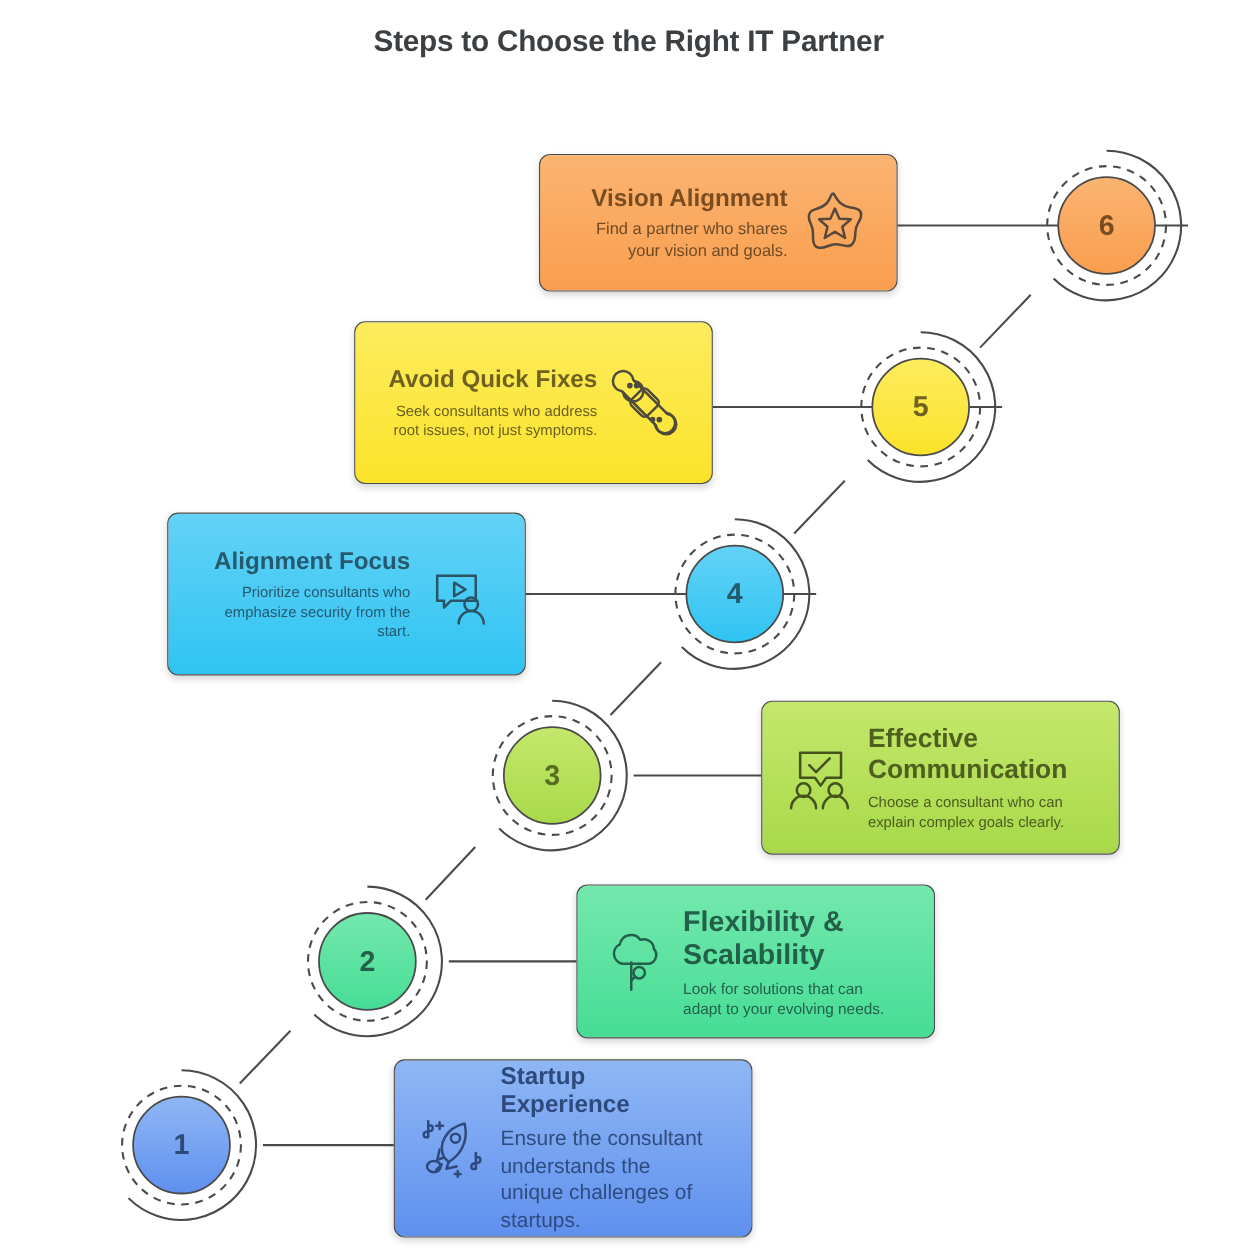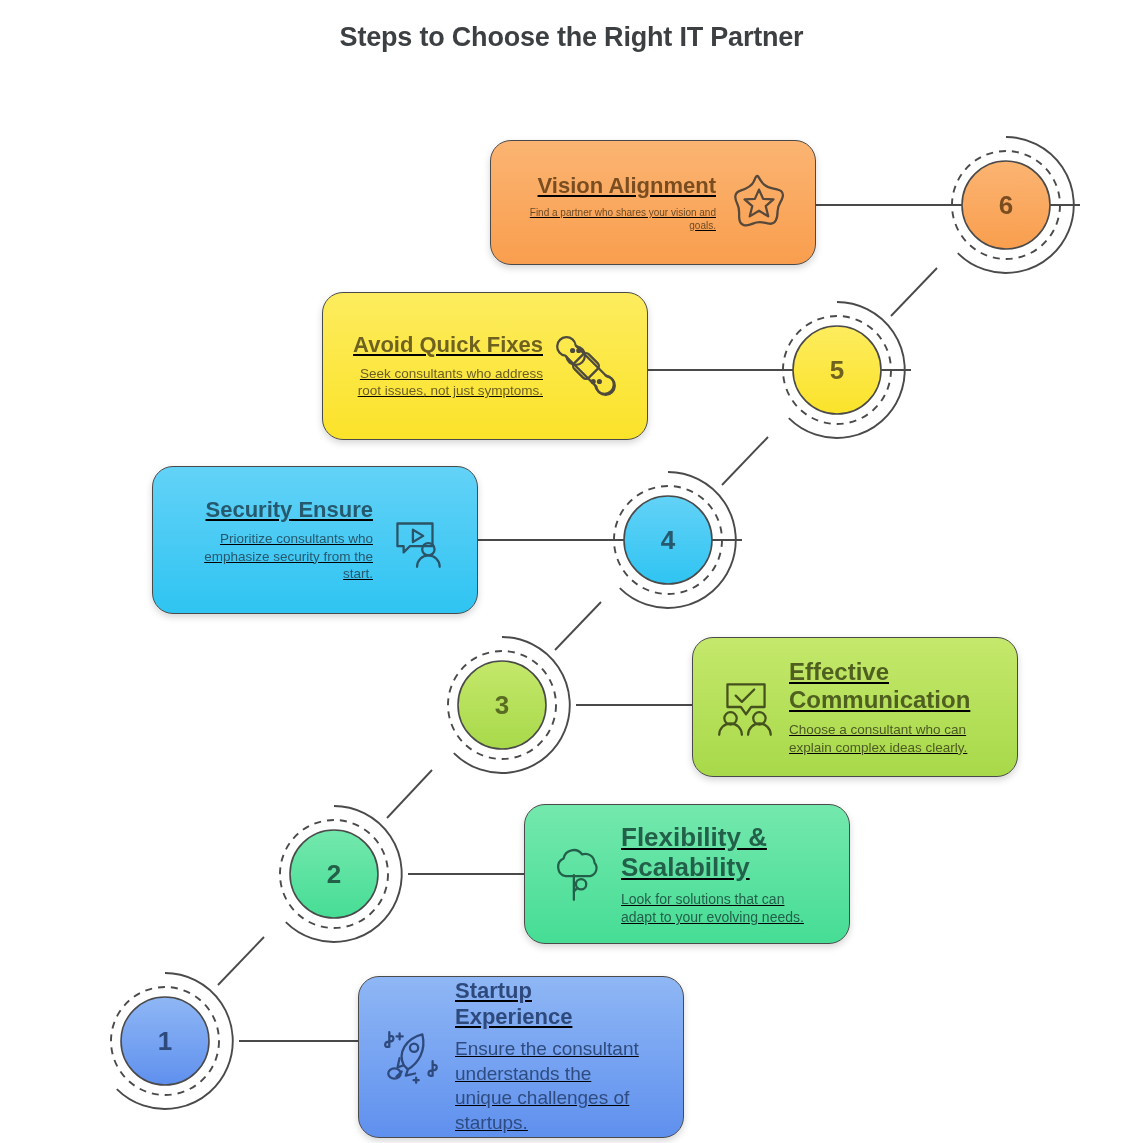--- a/index.html
+++ b/index.html
@@ -19,28 +19,27 @@
     font-size:27px;font-weight:bold;color:#3d4043;
     letter-spacing:-0.2px;
   }
 
   
   .wires{position:absolute;left:0;top:0;width:1143px;height:1143px;pointer-events:none;}
 
   
   .card{
     position:absolute;
-    border-radius:21px;
+    border-radius:10px;
     border:1.6px solid #4a4a4a;
     box-sizing:border-box;
     box-shadow:0 3px 7px rgba(0,0,0,0.17);
     display:flex;
     align-items:flex-start;
     overflow:hidden;
-    text-decoration:underline;
   }
   .card-inner{
     display:flex;align-items:center;
     width:100%;height:100%;
     padding:14px 20px;
     box-sizing:border-box;
     gap:10px;
   }
   .txt{display:flex;flex-direction:column;justify-content:center;}
   .card.ralign .txt{align-items:flex-end;text-align:right;}
@@ -92,21 +91,21 @@
 
       <path d="M1080 205 H816"></path>
     </g>
   </svg>
 
   <div class="card ralign" style="left:490px;top:140px;width:326px;height:125px;
               background:linear-gradient(180deg,#fbb472 0%,#f99e4e 100%);">
     <div class="card-inner">
       <div class="txt">
         <div class="c-title" style="font-size:22px;color:#7a4d20;">Vision Alignment</div>
-        <div class="c-desc" style="font-size:10px;color:#6d4a24;max-width:205px;">Find a partner who shares your vision and goals.</div>
+        <div class="c-desc" style="font-size:15px;color:#6d4a24;max-width:205px;">Find a partner who shares your vision and goals.</div>
       </div>
       <div class="ico">
         <svg width="66" height="66" viewBox="0 0 64 64" fill="none" stroke="#56483a" stroke-width="2.2" stroke-linejoin="round" stroke-linecap="round">
           <path d="M31 6 C35 13 38 17 46 18 C53 19 56 21 55 26 C54 31 50 33 50 40 C50 47 48 53 42 52 C36 51 33 49 26 52 C19 55 14 54 13 48 C12 42 14 39 11 33 C8 27 8 22 14 20 C20 18 25 16 27 11 C28.5 7.5 29.5 5 31 6 Z"></path>
           <path d="M32 19 L36 28 L46 28.5 L38.5 35 L41 45 L32 39.5 L23 45 L25.5 35 L18 28.5 L28 28 Z"></path>
         </svg>
       </div>
     </div>
   </div>
 
@@ -129,21 +128,21 @@
           <circle cx="45" cy="47" r="1.4" fill="#4e4a3c"></circle>
         </svg>
       </div>
     </div>
   </div>
 
   <div class="card ralign" style="left:152px;top:466px;width:326px;height:148px;
               background:linear-gradient(180deg,#63d2f7 0%,#2fc4f2 100%);">
     <div class="card-inner">
       <div class="txt">
-        <div class="c-title" style="font-size:22px;color:#26596e;">Security Ensure</div>
+        <div class="c-title" style="font-size:22px;color:#26596e;">Alignment Focus</div>
         <div class="c-desc" style="font-size:13.5px;color:#26596e;max-width:200px;">Prioritize consultants who emphasize security from the start.</div>
       </div>
       <div class="ico">
         <svg width="66" height="66" viewBox="0 0 64 64" fill="none" stroke="#2b5366" stroke-width="2.2" stroke-linejoin="round" stroke-linecap="round">
           <path d="M14 16 h34 v22 h-22 l-6 6 v-6 h-6 z"></path>
           <path d="M29 22 l10 6 l-10 6 z"></path>
           <circle cx="44" cy="41" r="6"></circle>
           <path d="M33 58 a11 11 0 0 1 22 0"></path>
         </svg>
       </div>
@@ -158,21 +157,21 @@
           <path d="M14 10 h36 v22 h-13 l-5 7 l-5 -7 h-13 z"></path>
           <path d="M22 21 l6 6 l12 -12"></path>
           <circle cx="17" cy="43" r="6"></circle>
           <path d="M6 59 a11 11 0 0 1 22 0"></path>
           <circle cx="45" cy="43" r="6"></circle>
           <path d="M34 59 a11 11 0 0 1 22 0"></path>
         </svg>
       </div>
       <div class="txt">
         <div class="c-title" style="font-size:24px;color:#4f5f1f;max-width:190px;">Effective Communication</div>
-        <div class="c-desc" style="font-size:13.5px;color:#4c5b21;max-width:200px;">Choose a consultant who can explain complex ideas clearly.</div>
+        <div class="c-desc" style="font-size:13.5px;color:#4c5b21;max-width:200px;">Choose a consultant who can explain complex goals clearly.</div>
       </div>
     </div>
   </div>
 
   <div class="card lalign" style="left:524px;top:804px;width:326px;height:140px;
               background:linear-gradient(180deg,#74e8ad 0%,#46dd95 100%);">
     <div class="card-inner">
       <div class="ico">
         <svg width="66" height="66" viewBox="0 0 64 64" fill="none" stroke="#23604a" stroke-width="2.2" stroke-linejoin="round" stroke-linecap="round">
           <path d="M20 34 a9 9 0 0 1 -2 -17 a10 10 0 0 1 18 -4 a9 9 0 0 1 12 8 a8 8 0 0 1 -4 13 z"></path>
@@ -182,21 +181,21 @@
         </svg>
       </div>
       <div class="txt">
         <div class="c-title" style="font-size:26px;color:#23604a;max-width:180px;">Flexibility &amp; Scalability</div>
         <div class="c-desc" style="font-size:14px;color:#23604a;max-width:200px;">Look for solutions that can adapt to your evolving needs.</div>
       </div>
     </div>
   </div>
 
   <div class="card lalign" style="left:358px;top:963px;width:326px;height:162px;
-              background:linear-gradient(180deg,#8fb7f5 0%,#5f90ee 100%);margin-top:13px;">
+              background:linear-gradient(180deg,#8fb7f5 0%,#5f90ee 100%);">
     <div class="card-inner">
       <div class="ico">
         <svg width="66" height="66" viewBox="0 0 64 64" fill="none" stroke="#2e4a7d" stroke-width="2.2" stroke-linejoin="round" stroke-linecap="round">
           <path d="M24 40 C18 28 26 14 42 10 C46 26 38 38 28 44 Z"></path>
           <circle cx="34" cy="23" r="4"></circle>
           <path d="M24 40 l-6 2 l2 -9"></path>
           <path d="M28 44 l-2 6 l9 -2"></path>
           <path d="M22 46 l-5 5"></path>
           <ellipse cx="15" cy="48" rx="6" ry="5"></ellipse>
           <path d="M10 12 q4 -1 4 2 q0 3 -4 3 q-4 0 -4 3 q0 3 4 2 M10 8 v14"></path>

